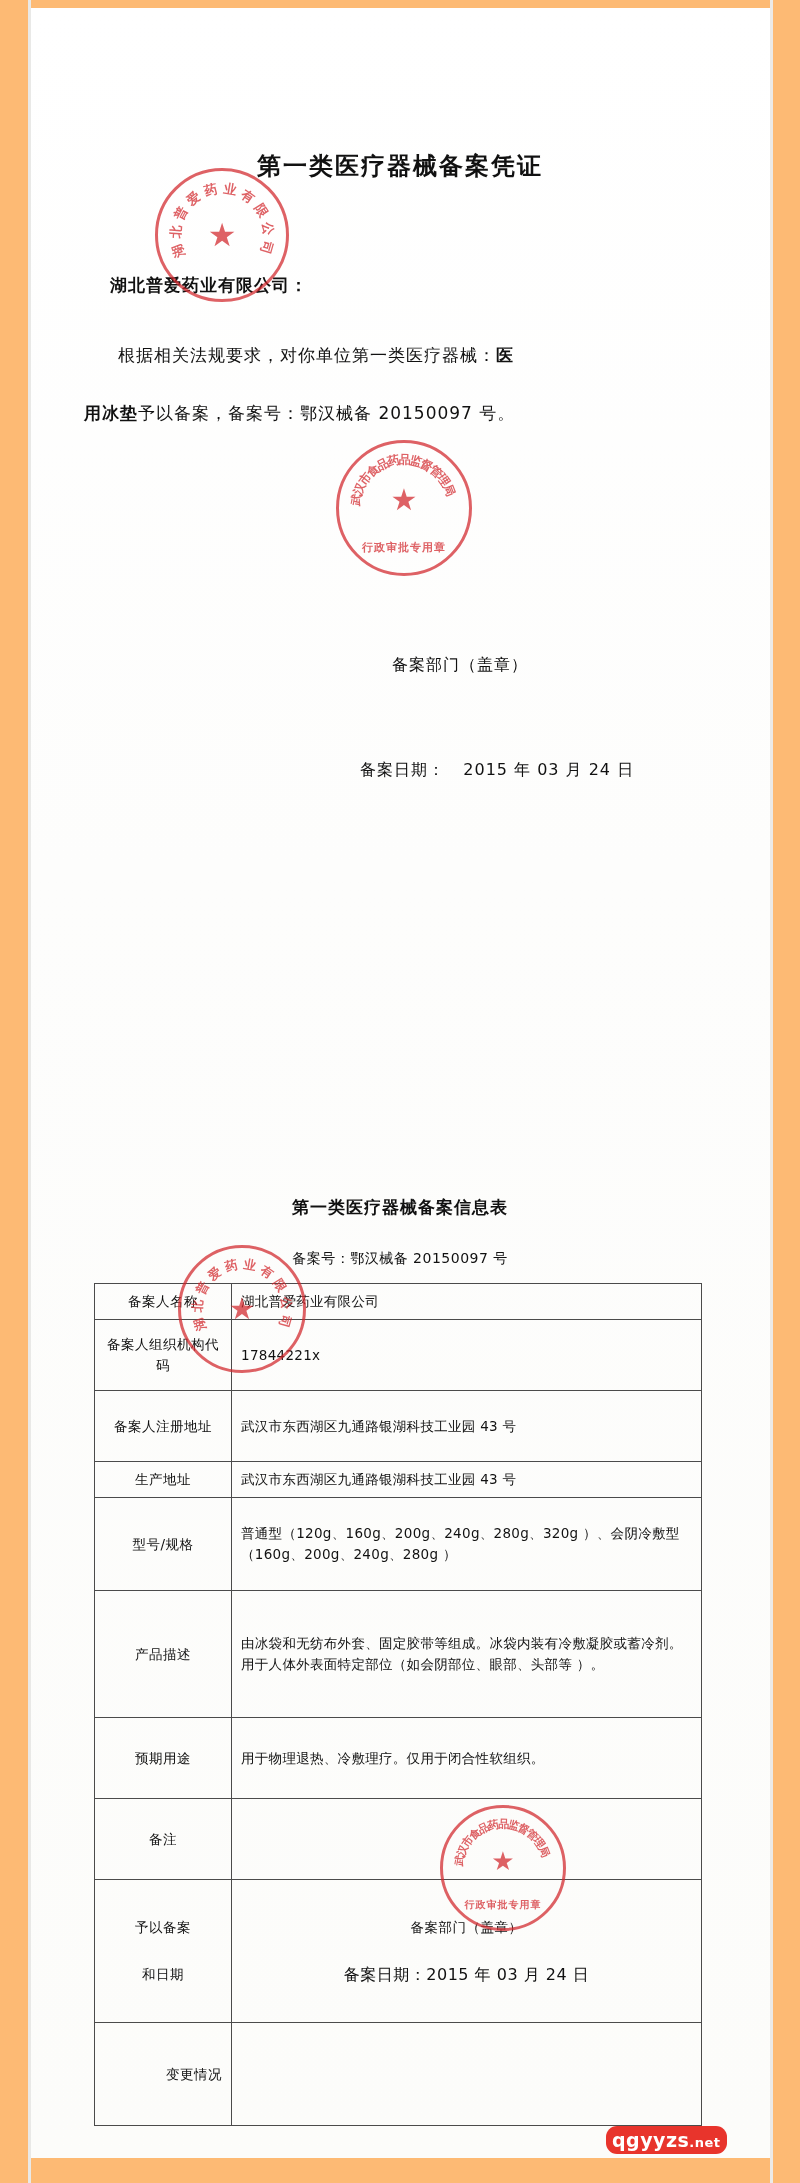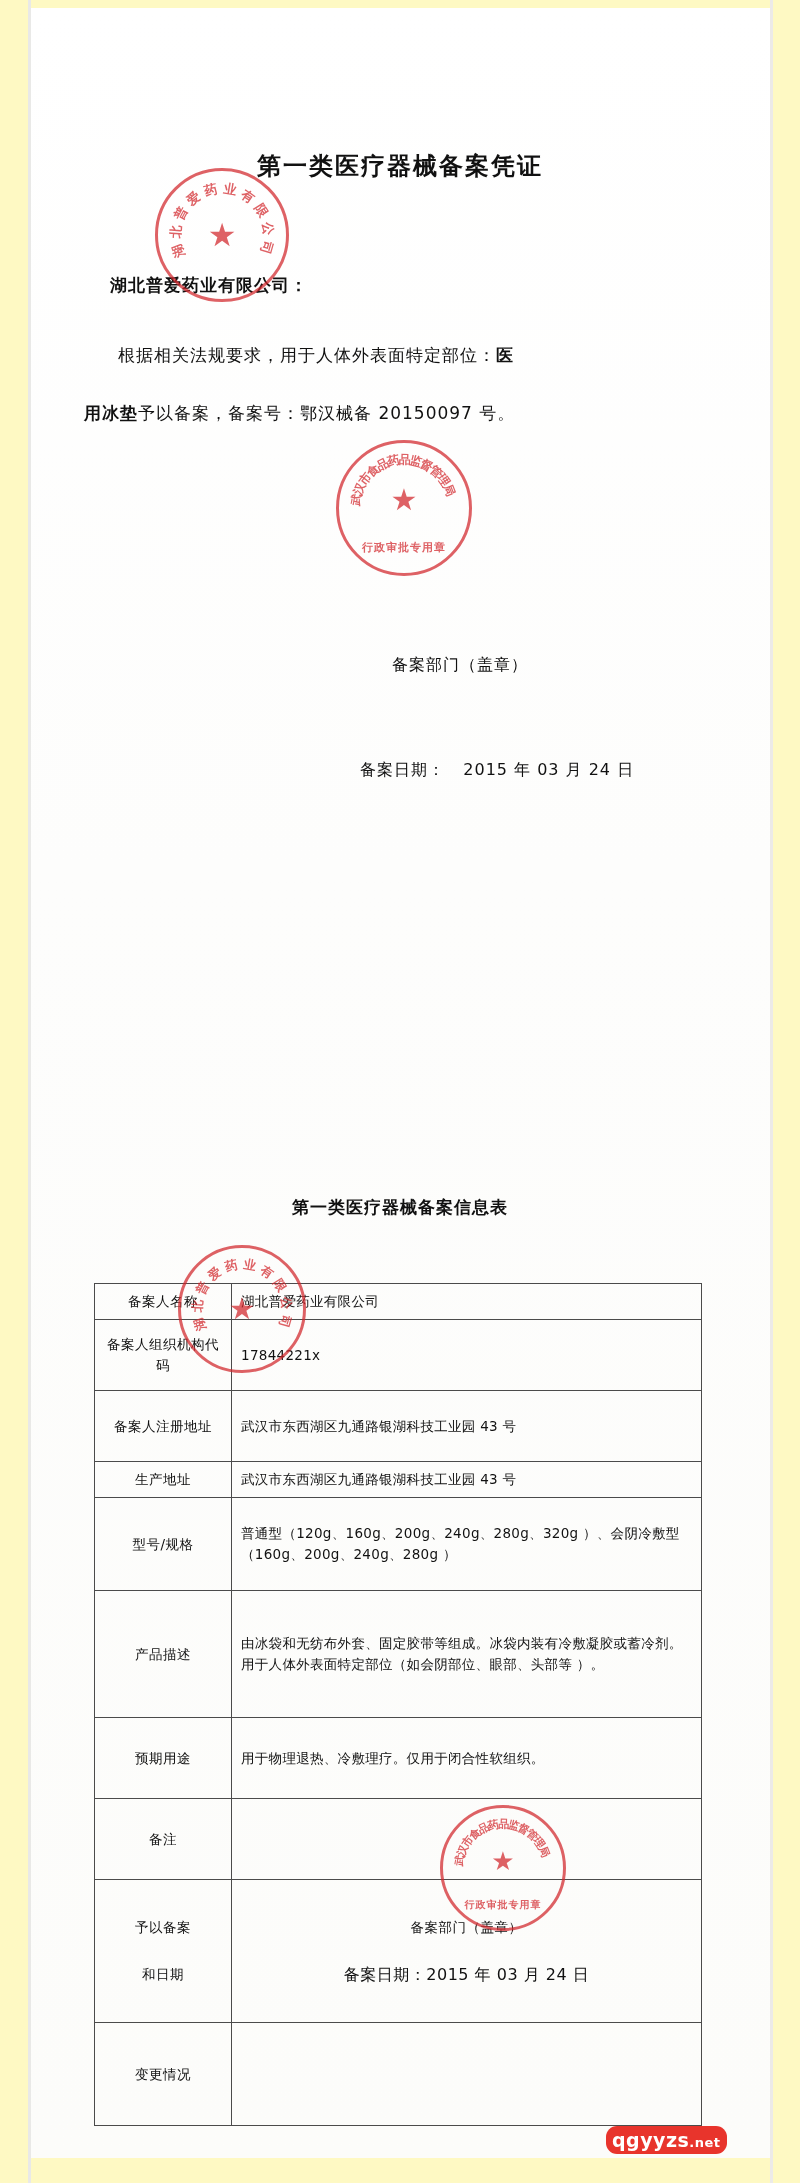--- a/index.html
+++ b/index.html
@@ -14,21 +14,21 @@
     font-family: "DejaVu Sans", "Liberation Sans", sans-serif;
     color: #1a1a1a;
     overflow: hidden;
   }
   .page {
     position: absolute;
     left: 0;
     top: 0;
     width: 800px;
     height: 2183px;
-    background: #fef9c3;
+    background: #fdba74;
   }
   
   .scan-tint {
     position: absolute;
     left: 30px;
     top: 8px;
     width: 740px;
     height: 2150px;
     background: linear-gradient(180deg, #ffffff 0%, #fdfdfc 40%, #fcfcfa 100%);
   }
@@ -287,34 +287,37 @@
 <div class="page">
   <div class="scan-tint"></div>
   <div class="scan-edge-left"></div>
   <div class="scan-edge-right"></div>
 
   <div class="cert-title">第一类医疗器械备案凭证</div>
 
   <div class="cert-addressee">湖北普爱药业有限公司：</div>
 
   <div class="cert-body-1">
-    <span>根据相关法规要求，用于人体外表面特定部位：</span><span class="em">医</span>
+    <span>根据相关法规要求，对你单位第一类医疗器械：</span><span class="em">医</span>
   </div>
 
   <div class="cert-body-2">
     <span class="em">用冰垫</span><span>予以备案，备案号：鄂汉械备 20150097 号。</span>
   </div>
 
   <div class="cert-seal-line">备案部门（盖章）</div>
 
   <div class="cert-date-line">
     <span>备案日期：</span>&nbsp;&nbsp;&nbsp;<span>2015 年 03 月 24 日</span>
   </div>
 
   <div class="info-title">第一类医疗器械备案信息表</div>
+  <div class="info-record-no">
+    <span>备案号：</span><span>鄂汉械备 20150097 号</span>
+  </div>
 
   <table class="info-table">
     <tbody>
       <tr>
         <td class="label-cell">备案人名称</td>
         <td class="value-cell">湖北普爱药业有限公司</td>
       </tr>
       <tr>
         <td class="label-cell tall-a">备案人组织机构代码</td>
         <td class="value-cell tall-a">17844221x</td>
@@ -349,21 +352,21 @@
           <div style="margin-top:26px;">和日期</div>
         </td>
         <td class="value-cell" style="height:128px;">
           <div class="sub-seal-line">备案部门（盖章）</div>
           <div class="sub-date-line">
             <span>备案日期：</span><span>2015 年 03 月 24 日</span>
           </div>
         </td>
       </tr>
       <tr>
-        <td class="label-cell" style="height:88px;">变更情况</td>
+        <td class="label-cell" style="height:88px;text-align:right;">变更情况</td>
         <td class="value-cell" style="height:88px;"></td>
       </tr>
     </tbody>
   </table>
 
   <div class="seal" id="seal-company">
     <div class="seal-arc-text">
         <span style="font-size: 13px; transform: translate(-43.2259px, 15.7329px) rotate(250deg) translate(-50%, -50%);">湖</span>
         <span style="font-size: 13px; transform: translate(-45.8879px, -3.2088px) rotate(274deg) translate(-50%, -50%);">北</span>
         <span style="font-size: 13px; transform: translate(-40.6156px, -21.5957px) rotate(298deg) translate(-50%, -50%);">普</span>

